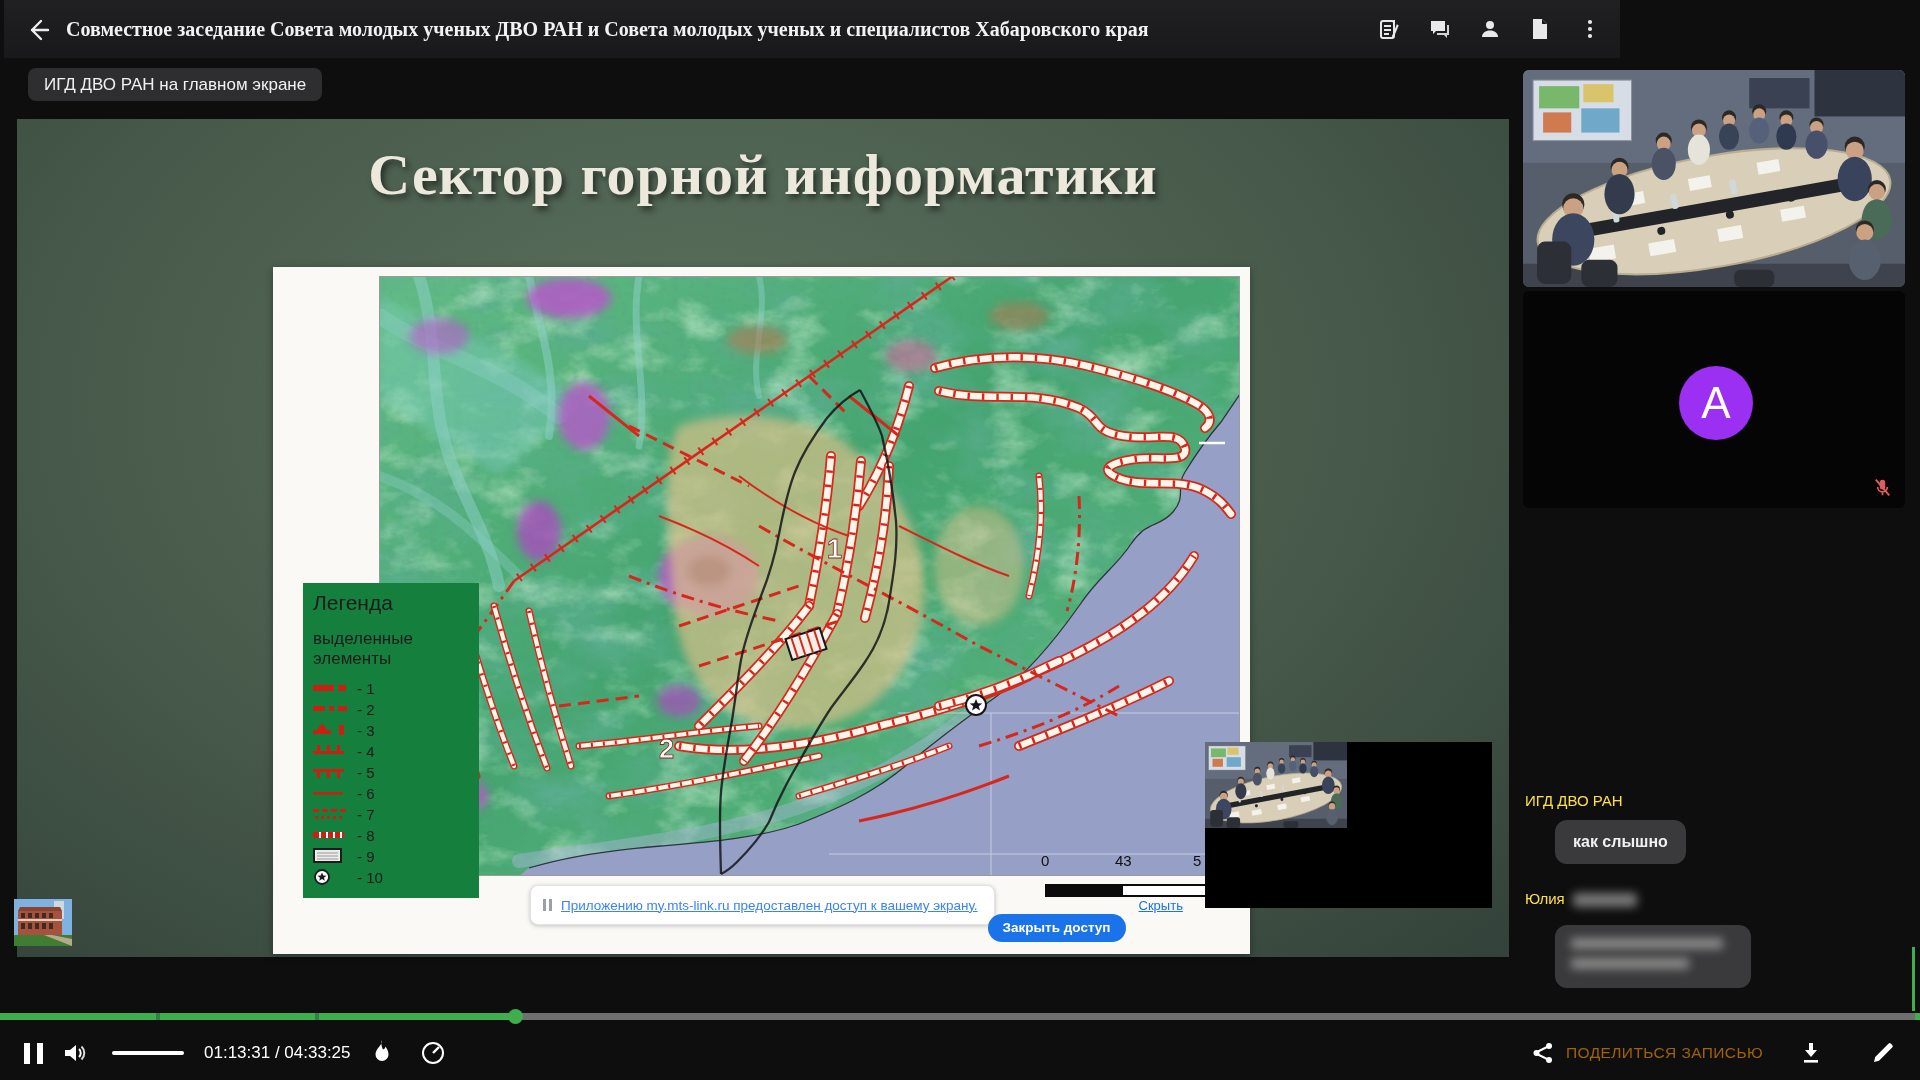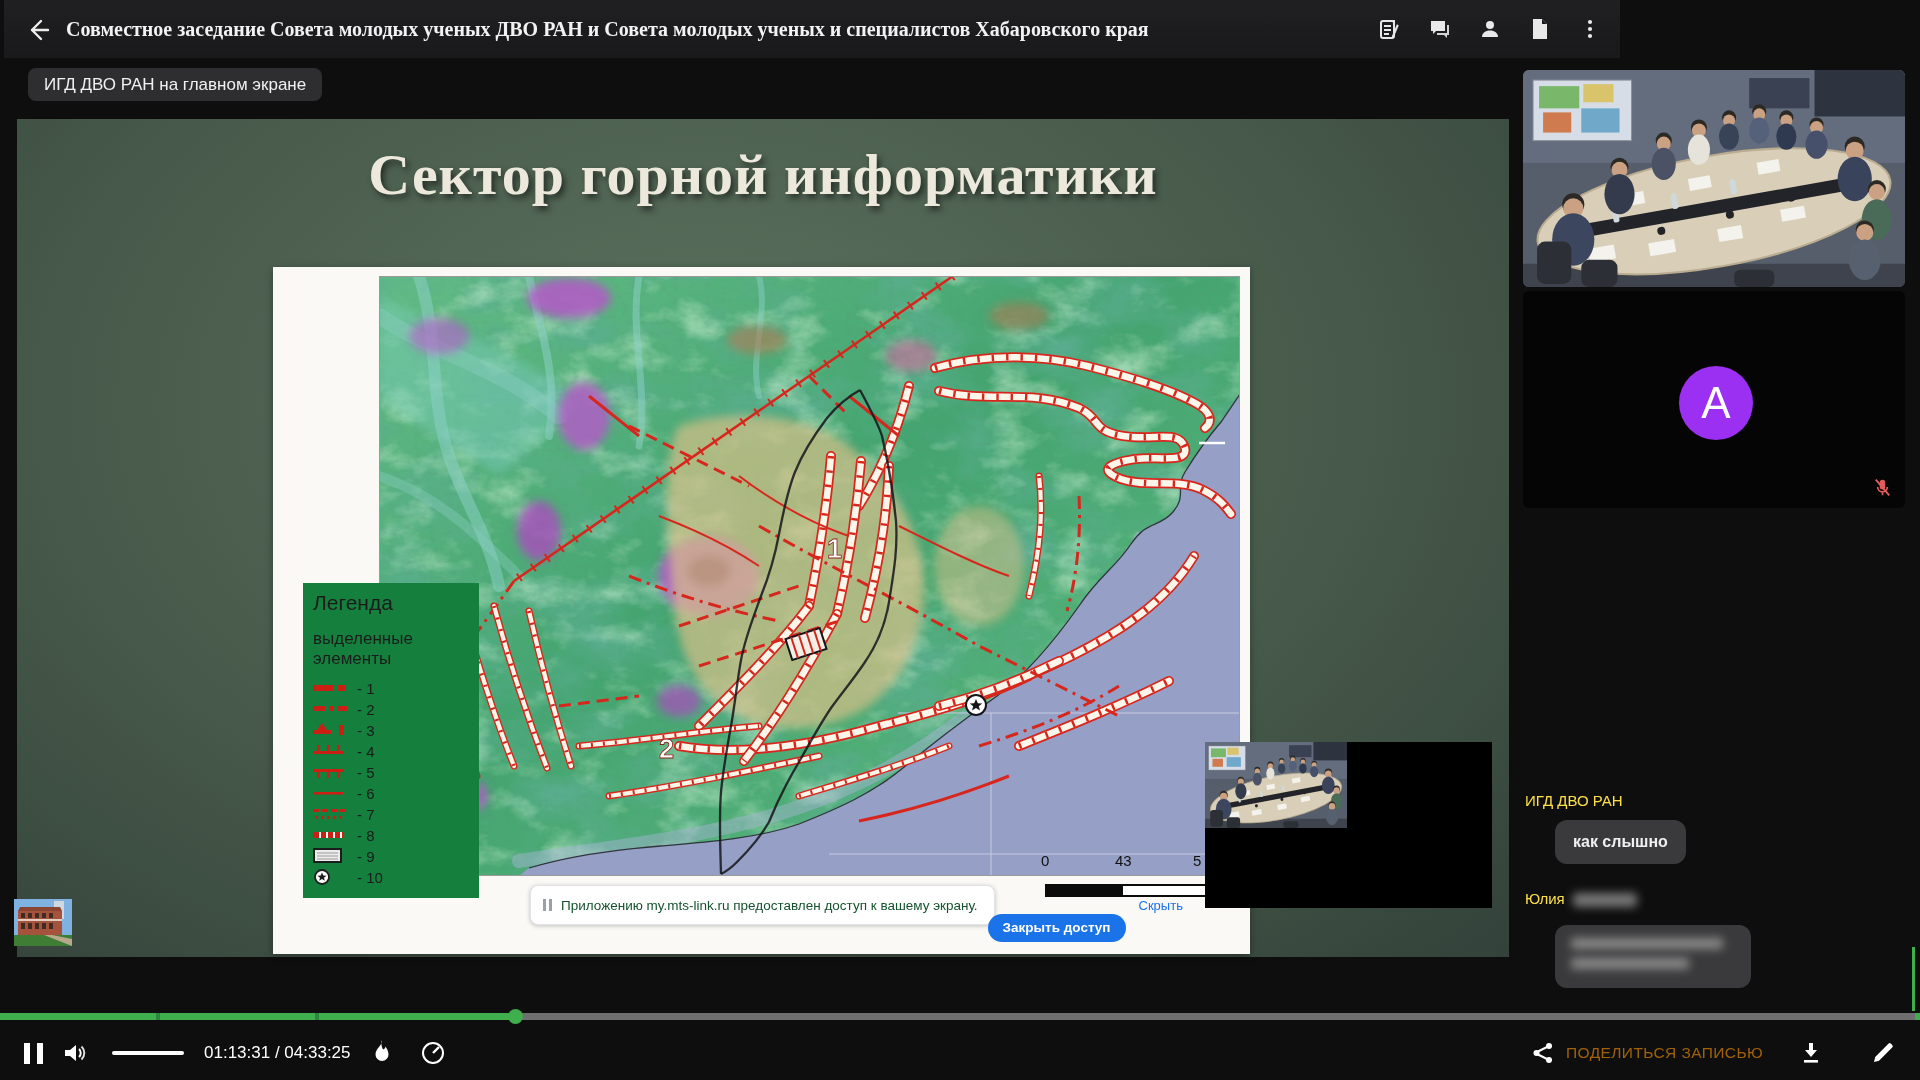--- a/index.html
+++ b/index.html
@@ -45,25 +45,25 @@
   .scale-bar { position:absolute; left:772px; top:617px; height:13px; display:flex; z-index:4; }
   .scale-seg-black { width:78px; height:13px; background:#0b0b0b; }
   .scale-seg-white { width:86px; height:13px; background:#fff; border:2px solid #0b0b0b; border-left:none; }
 
   
   .notice { position:absolute; left:257px; top:618px; width:465px; height:40px; background:#fff;
             border:1px solid #e1e3e6; border-radius:8px; box-shadow:0 1px 4px rgba(60,64,67,.3);
             display:flex; align-items:center; padding:0 10px 0 12px; z-index:8; }
   .notice-bars { display:flex; gap:3px; margin-right:9px; }
   .notice-bars i { width:3px; height:12px; background:#9aa0a6; }
-  .notice-text { font-size:13.5px; color:#14532d; white-space:nowrap; }
+  .notice-text { font-size:13.5px; color:#3b82f6; white-space:nowrap;text-decoration:underline; }
   .notice-btn { margin-left:10px; height:28px; line-height:28px; background:#1a73e8; color:#fff;
                 font-size:13.5px; font-weight:bold; border:none; border-radius:14px; padding:0 15px;
                 cursor:pointer; white-space:nowrap;margin-top:46px; }
-  .notice-link { margin-left:13px; font-size:13px; color:#1a73e8; cursor:pointer; }
+  .notice-link { margin-left:13px; font-size:13px; color:#1a73e8; text-decoration:underline; cursor:pointer; }
 
   
   .building { position:absolute; left:14px; top:899px; width:58px; height:47px; z-index:12; }
 
   
   .pip { position:absolute; left:1205px; top:742px; width:287px; height:166px; background:#000;
          z-index:15; cursor:pointer; }
   .pip-video { position:absolute; left:0; top:0; }
 
   

